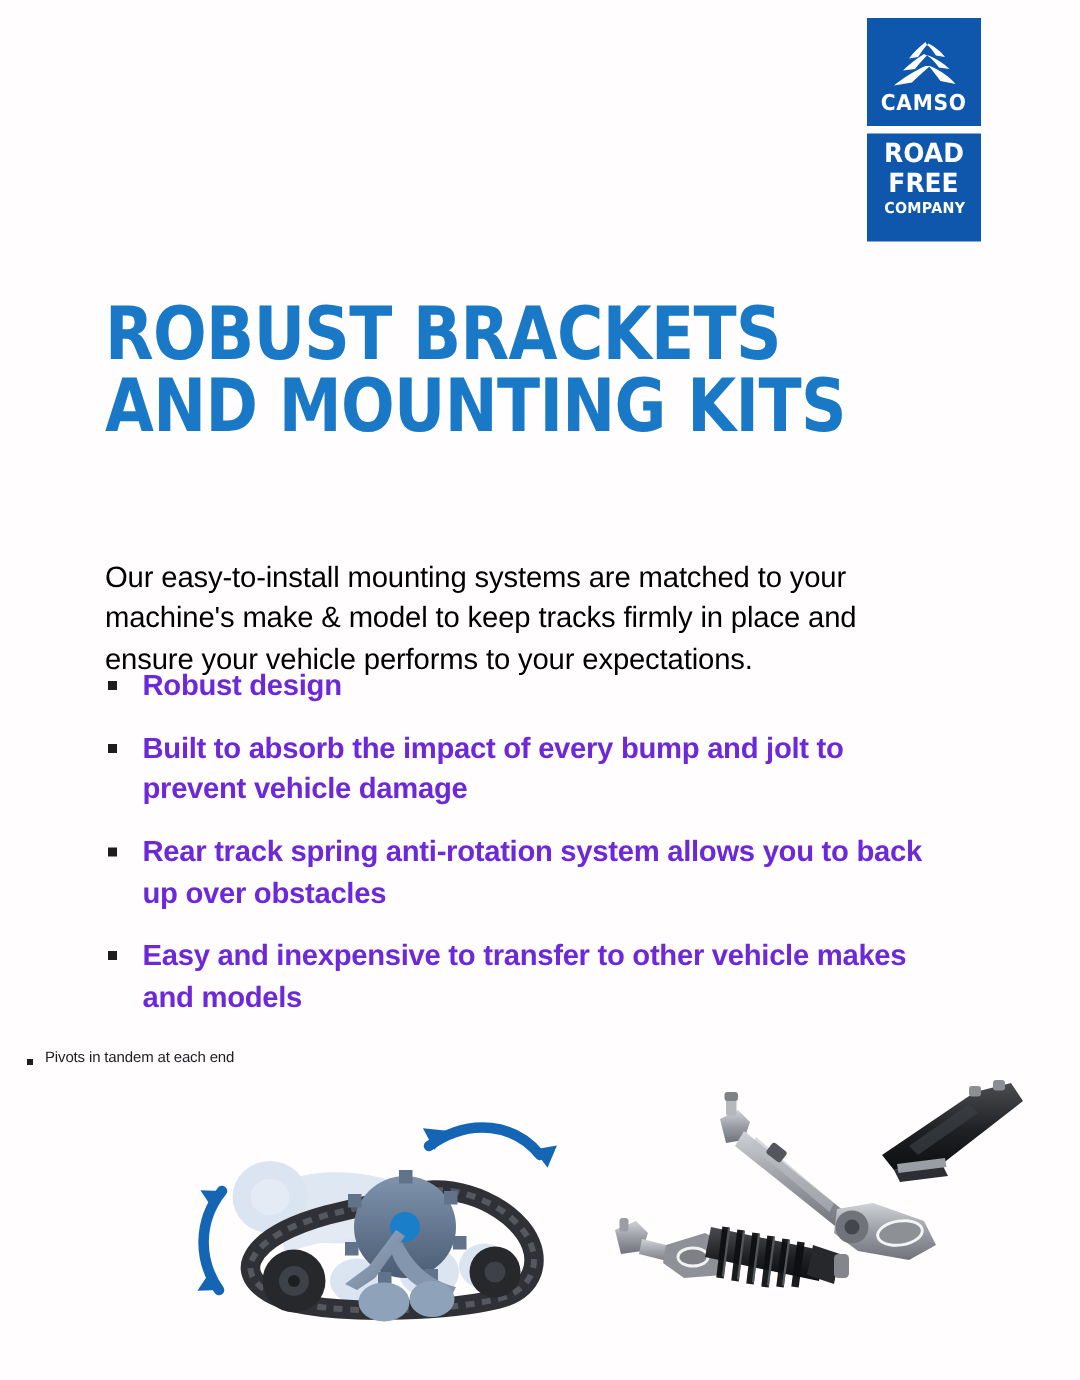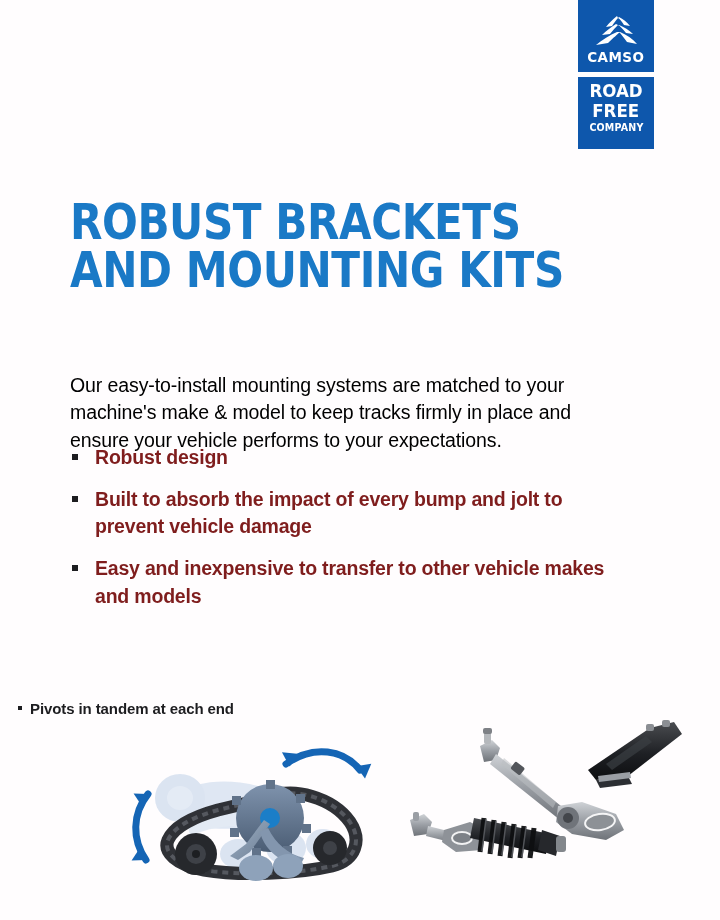--- a/index.html
+++ b/index.html
@@ -12,21 +12,21 @@
     background: #fffdfe;
     font-family: "Liberation Sans", sans-serif;
     position: relative;
     overflow: hidden;
     -webkit-font-smoothing: antialiased;
   }
 
   
   .logo-stack {
     position: absolute;
-    top: 0;
+    top: 12px;
     left: 578px;
     width: 76px;
     display: flex;
     flex-direction: column;
     gap: 5px;
   }
   .logo-block {
     background: #0e57ac;
     width: 76px;
     box-sizing: border-box;
@@ -115,21 +115,21 @@
     left: 70px;
     width: 560px;
     margin: 0;
     padding: 0;
     list-style: none;
   }
   .bullets li {
     position: relative;
     padding-left: 25px;
     margin-bottom: 14px;
-    color: #7f1d1d;
+    color: #6d28d9;
     font-size: 19.5px;
     font-weight: bold;
     line-height: 1.42;
     letter-spacing: -0.2px;
   }
   .bullets li:last-child { margin-bottom: 0; }
   .bullet-marker {
     position: absolute;
     left: 2px;
     top: 10px;
@@ -150,22 +150,22 @@
   }
   .footnote-marker {
     width: 4px;
     height: 4px;
     background: #1d1d20;
     margin-top: 6px;
     flex: 0 0 auto;
   }
   .footnote-text {
     color: #1d1d20;
-    font-size: 15px;
-    font-weight: bold;
+    font-size: 10px;
+    font-weight: normal;
     line-height: 1.2;
     letter-spacing: -0.1px;
   }
 
   
   .figures {
     position: absolute;
     top: 718px;
     left: 0;
     width: 720px;
@@ -220,20 +220,24 @@
 <p class="intro">Our easy-to-install mounting systems are matched to your machine's make &amp; model to keep tracks firmly in place and ensure your vehicle performs to your expectations.</p>
 
 <ul class="bullets">
   <li>
     <span class="bullet-marker"></span>
     <span class="bullet-text">Robust design</span>
   </li>
   <li>
     <span class="bullet-marker"></span>
     <span class="bullet-text">Built to absorb the impact of every bump and jolt to prevent vehicle damage</span>
+  </li>
+  <li>
+    <span class="bullet-marker"></span>
+    <span class="bullet-text">Rear track spring anti-rotation system allows you to back up over obstacles</span>
   </li>
   <li>
     <span class="bullet-marker"></span>
     <span class="bullet-text">Easy and inexpensive to transfer to other vehicle makes and models</span>
   </li>
 </ul>
 
 <div class="footnote">
   <span class="footnote-marker"></span>
   <span class="footnote-text">Pivots in tandem at each end</span>

